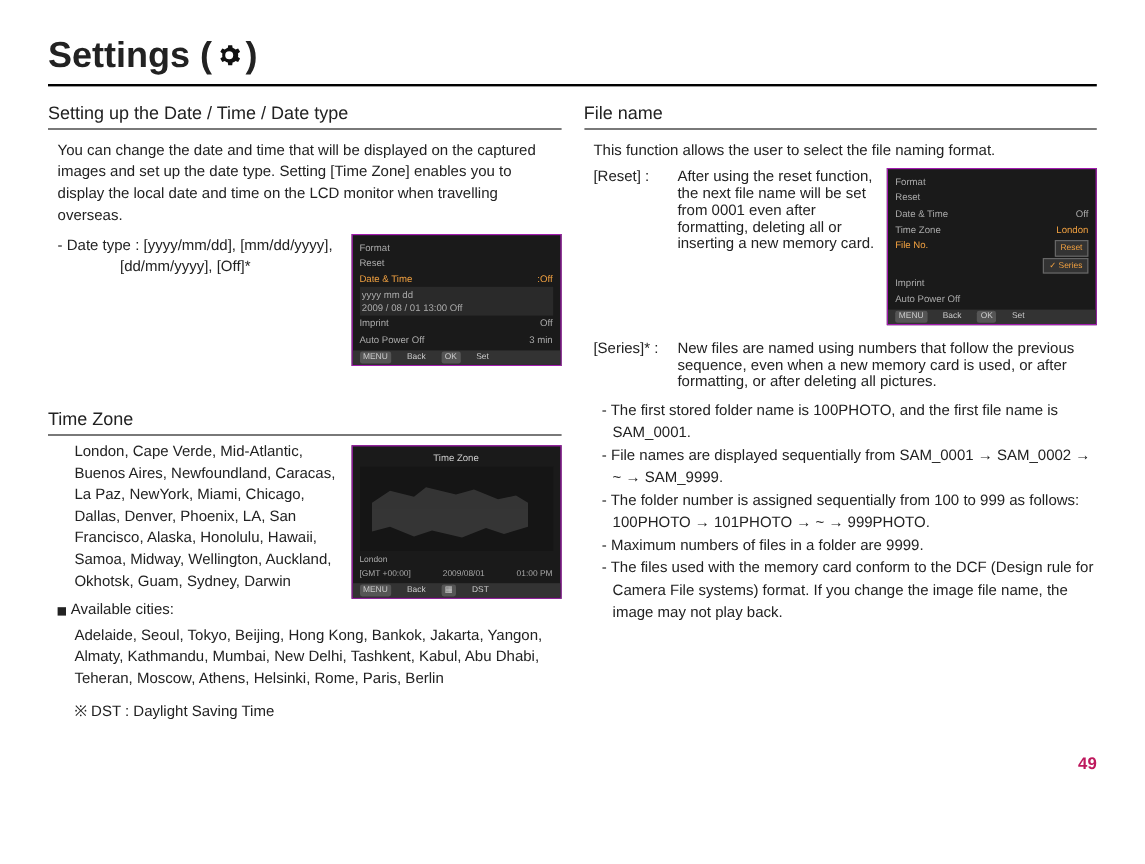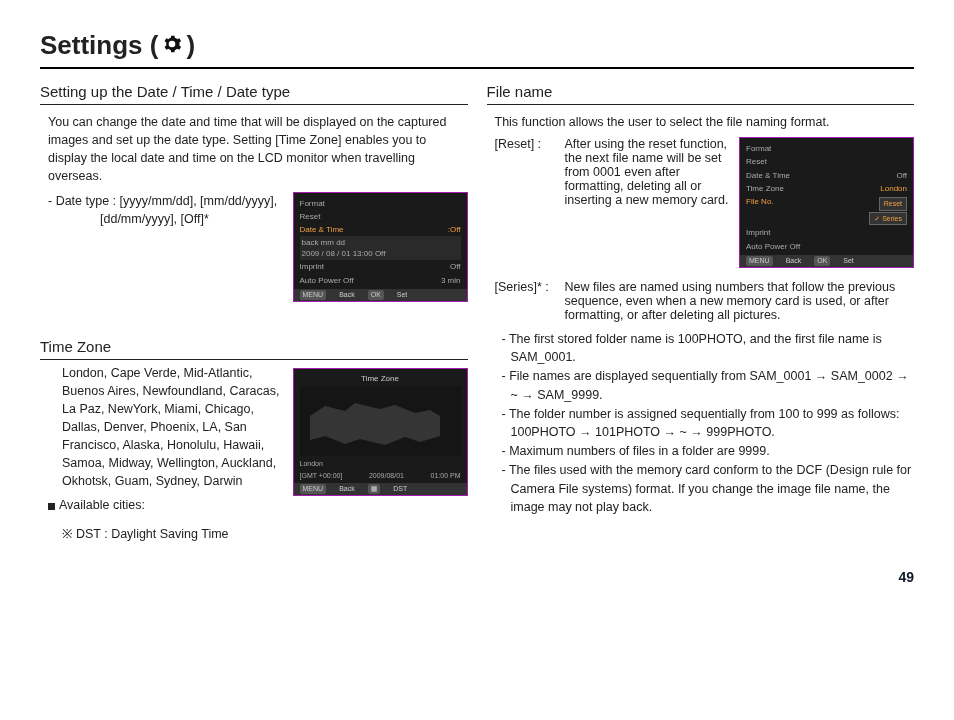--- a/index.html
+++ b/index.html
@@ -5,21 +5,21 @@
   body {
     font-family: Arial, Helvetica, sans-serif;
     color: #222;
     margin: 0;
     padding: 30px 40px 20px 40px;
     width: 954px;
     box-sizing: border-box;
     font-size: 12.5px;
   }
   .page-title {
-    font-size: 26px;
+    font-size: 30px;
     font-weight: bold;
     border-bottom: 2px solid #000;
     padding-bottom: 6px;
     margin-bottom: 14px;
     display: flex;
     align-items: center;
     gap: 4px;
   }
   .gear {
     display: inline-block;
@@ -112,21 +112,21 @@
   .bullets {
     margin: 8px 0;
     line-height: 1.5;
   }
   .bullets .li {
     padding-left: 16px;
     text-indent: -9px;
   }
   .pagenum {
     text-align: right;
-    color: #0f172a;
+    color: #be185d;
     font-weight: bold;
     font-size: 14px;
     margin-top: 20px;
   }
   .pop {
     background:#333;
     border:1px solid #666;
     padding:1px 4px;
     font-size:7px;
     display:inline-block;
@@ -168,21 +168,21 @@
           <span>Format</span>
         </div>
       <div class="row">
           <span>Reset</span>
         </div>
       <div class="row hl">
           <span>Date &amp; Time</span>
           <span>:Off</span>
         </div>
       <div class="row" style="background:#2a2a2a;padding:1px 2px;flex-direction:column">
-        <span>back mm dd</span>
+        <span>yyyy mm dd</span>
         <span>2009 / 08 / 01    13:00    Off</span>
       </div>
       <div class="row">
           <span>Imprint</span>
           <span>Off</span>
         </div>
       <div class="row">
           <span>Auto Power Off</span>
           <span>3 min</span>
         </div>
@@ -219,20 +219,21 @@
       <div class="foot">
           <span>MENU</span>
           <span style="background:none">Back</span>
           <span>▦</span>
           <span style="background:none">DST</span>
         </div>
     </div>
 
     <p class="body-text" style="padding-left:22px;margin-top:-4px">London, Cape Verde, Mid-Atlantic, Buenos Aires, Newfoundland, Caracas, La Paz, NewYork, Miami, Chicago, Dallas, Denver, Phoenix, LA, San Francisco, Alaska, Honolulu, Hawaii, Samoa, Midway, Wellington, Auckland, Okhotsk, Guam, Sydney, Darwin</p>
     <p class="body-text indent"><span class="square"></span><span>Available cities:</span></p>
+    <p class="body-text" style="padding-left:22px;margin-top:-4px">Adelaide, Seoul, Tokyo, Beijing, Hong Kong, Bankok, Jakarta, Yangon, Almaty, Kathmandu, Mumbai, New Delhi, Tashkent, Kabul, Abu Dhabi, Teheran, Moscow, Athens, Helsinki, Rome, Paris, Berlin</p>
 
     <p class="body-text" style="padding-left:22px;margin-top:10px">※ DST : Daylight Saving Time</p>
 
   </div>
 
   <div class="col">
 
     <div class="section-head">File name</div>
 
     <p class="body-text indent">This function allows the user to select the file naming format.</p>

